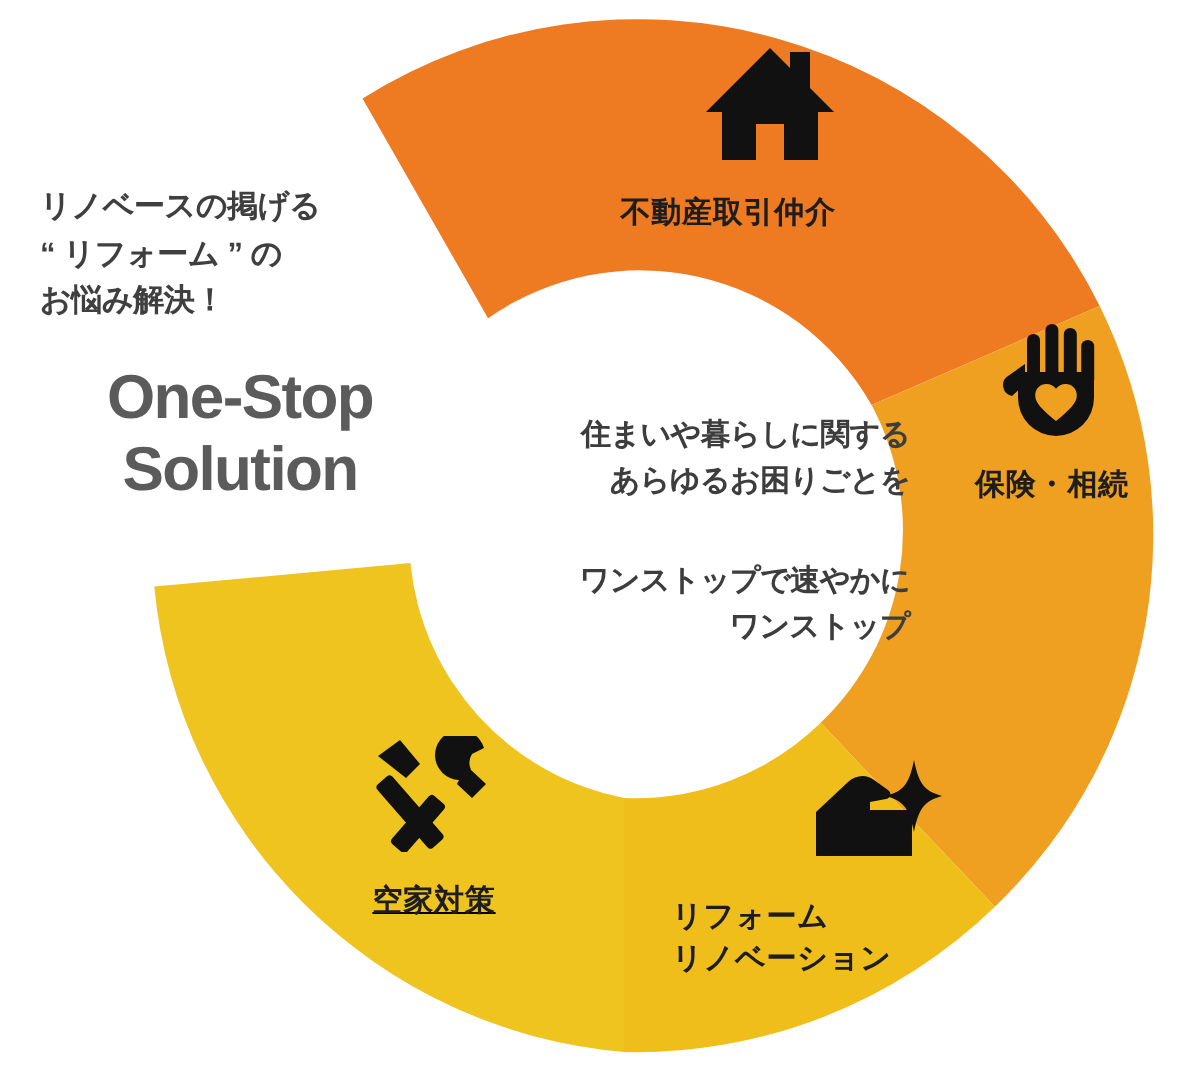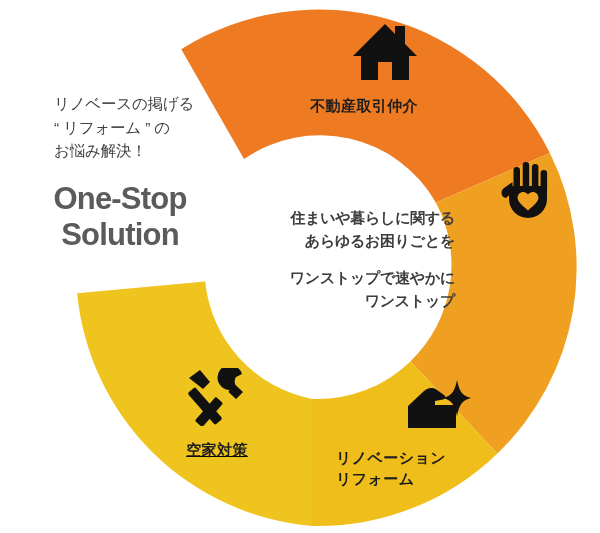--- a/index.html
+++ b/index.html
@@ -29,24 +29,23 @@
     position: absolute;
     left: 20px;
     top: 92px;
     width: 200px;
     z-index: 5;
   }
   .lead-line {
     font-size: 15.5px;
     line-height: 1.52;
     color: #3f3f3f;
-    font-weight: 400;
+    font-weight: 700;
     letter-spacing: -0.2px;
     white-space: nowrap;
-    margin-left: 34px;
   }
   #brand-title {
     margin-top: 18px;
     font-size: 31px;
     line-height: 1.16;
     font-weight: 800;
     color: #5b5b5b;
     letter-spacing: -0.8px;
   }
   #brand-title .bt-line { display: block; text-align: center; }
@@ -61,21 +60,21 @@
   }
   .ctr-para {
     font-size: 15px;
     line-height: 1.56;
     font-weight: 700;
     color: #3d3d3d;
     letter-spacing: -0.3px;
     white-space: nowrap;
     text-align: right;
   }
-  .ctr-para + .ctr-para { margin-top: 13px; }
+  .ctr-para + .ctr-para { margin-top: 26px; }
   .ctr-line { display: block; }
 
   
   .seg-group { position: absolute; z-index: 7; }
   .seg-label {
     font-size: 15px;
     font-weight: 700;
     color: #1d1d1d;
     line-height: 1.38;
     letter-spacing: 0.4px;
@@ -174,35 +173,36 @@
           <rect x="41.6" y="12" width="6.5" height="23" rx="3.2"></rect>
 
           <path d="M13.5 24 L13.5 34 L7 40 A5.5 5.5 0 0 1 5 30 Z"></path>
 
           <path d="M10 28 L48 28 L48 41 A19 19 0 0 1 10 41 Z"></path>
         </g>
 
         <path d="M29 52.5 C22 46.6 18.6 43.6 18.6 39.6 C18.6 36.4 21.1 34 24.2 34 C26.1 34 27.9 34.9 29 36.4 C30.1 34.9 31.9 34 33.8 34 C36.9 34 39.4 36.4 39.4 39.6 C39.4 43.6 36 46.6 29 52.5 Z" fill="#F0A021"></path>
       </svg>
     </span>
+    <div class="seg-label">保険・相続</div>
   </div>
 
   <div class="seg-group" id="seg-reform">
     <span class="seg-icon">
       <svg width="70" height="56" viewBox="0 0 70 56" xmlns="http://www.w3.org/2000/svg">
         <g fill="#111111">
 
           <path d="M6 28 L22 13 C26 9.5 31 9 35 12 L42 17 C44 18.5 43.5 21 41 21.5 L33 23 L33 27 L54 27 L54 50 L6 50 Z"></path>
 
           <path d="M55 2 C57.5 14.5 60.5 17.5 69 20 C60.5 22.5 57.5 25.5 55 38 C52.5 25.5 49.5 22.5 41 20 C49.5 17.5 52.5 14.5 55 2 Z"></path>
         </g>
       </svg>
     </span>
+    <div class="seg-label">リフォーム</div>
     <div class="seg-label">リノベーション</div>
-    <div class="seg-label">リフォーム</div>
   </div>
 
   <div class="seg-group" id="seg-vacant">
     <span class="seg-icon">
       <svg width="74" height="58" viewBox="0 0 74 58" xmlns="http://www.w3.org/2000/svg">
         <g fill="#111111">
 
           <path d="M9 10 L20 2 L30 14 L23 21 Z"></path>
           <rect x="20" y="17" width="10" height="42" rx="2" transform="rotate(-41 25 38)"></rect>
 

